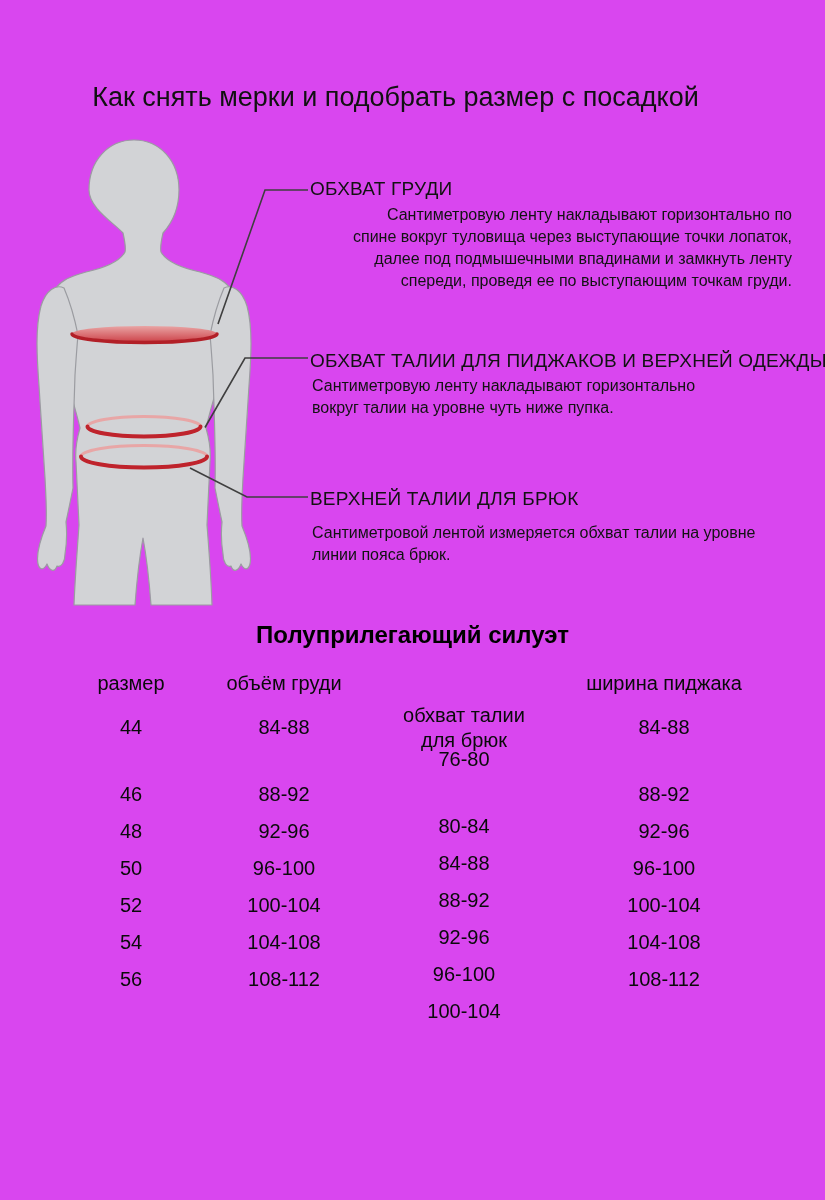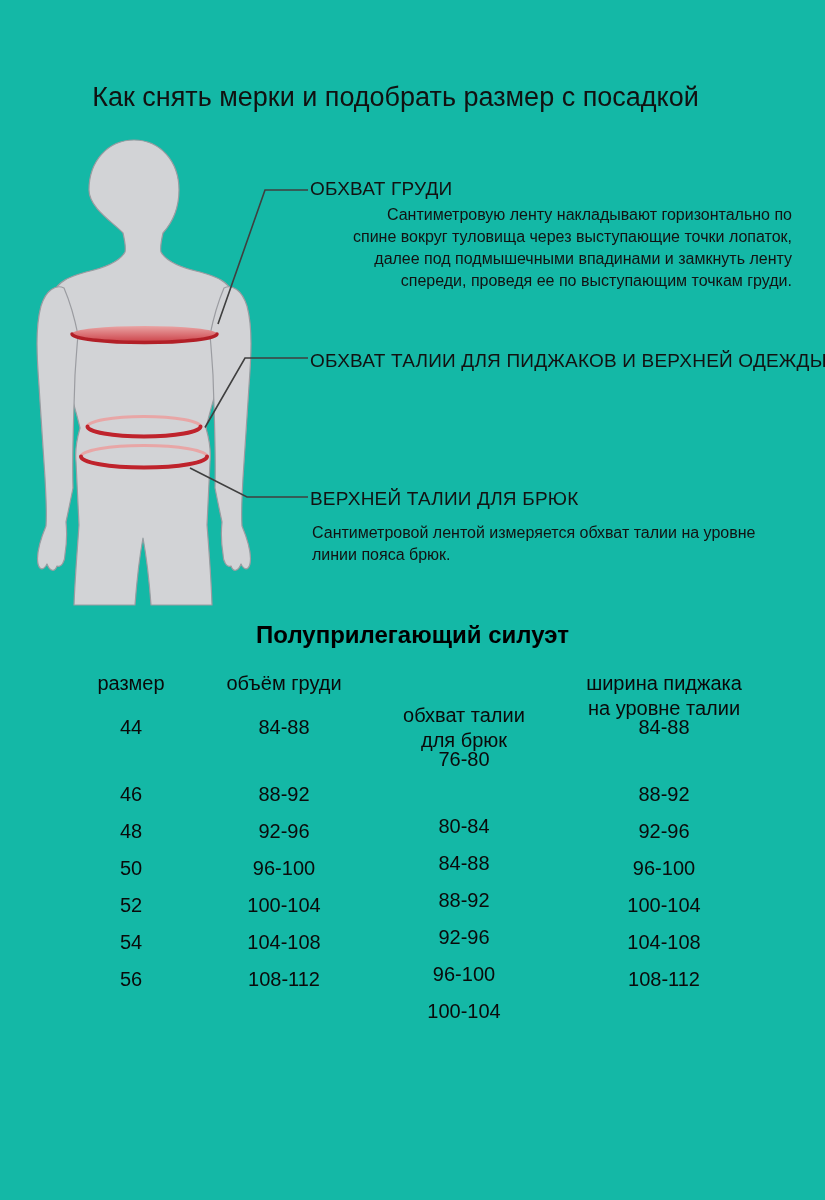--- a/index.html
+++ b/index.html
@@ -1,17 +1,17 @@
 <!DOCTYPE html>
 <html lang="ru"><head>
 <meta charset="utf-8">
 <style>
   html,body{margin:0;padding:0;background:#ffffff;}
   body{font-family:"Liberation Sans","DejaVu Sans",sans-serif;color:#000;}
-  .page{position:relative;width:825px;height:1200px;background:#14b8a6;overflow:hidden;}
+  .page{position:relative;width:825px;height:1200px;background:#d946ef;overflow:hidden;}
 
   .main-title{
     position:absolute;top:81px;left:0;right:34px;
     text-align:center;font-size:27px;line-height:32px;font-weight:400;color:#111;
     white-space:nowrap;
   }
 
   .figure-wrap{position:absolute;left:20px;top:130px;width:300px;height:480px;}
 
   .sec-heading{
@@ -136,39 +136,40 @@
     </svg>
   </div>
 
   <div id="sec1-h" class="sec-heading">ОБХВАТ ГРУДИ</div>
   <div id="sec1-b" class="sec-body">Сантиметровую ленту накладывают горизонтально по
 спине вокруг туловища через выступающие точки лопаток,
 далее под подмышечными впадинами и замкнуть ленту
 спереди, проведя ее по выступающим точкам груди.</div>
 
   <div id="sec2-h" class="sec-heading">ОБХВАТ ТАЛИИ ДЛЯ ПИДЖАКОВ И ВЕРХНЕЙ ОДЕЖДЫ</div>
+  <div id="sec2-b" class="sec-body">Сантиметровую ленту накладывают горизонтально
+вокруг талии на уровне чуть ниже пупка.</div>
 
   <div id="sec3-h" class="sec-heading">ВЕРХНЕЙ ТАЛИИ ДЛЯ БРЮК</div>
   <div id="sec3-b" class="sec-body">Сантиметровой лентой измеряется обхват талии на уровне
 линии пояса брюк.</div>
 
   <div class="table-title">Полуприлегающий силуэт</div>
 
   <div>
     <div class="trow" style="top:671px;">
       <div class="c c1">размер</div>
       <div class="c c2">объём груди</div>
       <div class="c c3">обхват талии</div>
       <div class="c c4">ширина пиджака</div>
     </div>
     <div class="trow" style="top:696px;">
       <div class="c c1"></div>
       <div class="c c2"></div>
       <div class="c c3">для брюк</div>
-      <div class="c c4">на уровне талии</div>
     </div>
 
     <div class="trow" style="top:715px;">
       <div class="c c1">44</div>
       <div class="c c2">84-88</div>
       <div class="c c3">76-80</div>
       <div class="c c4">84-88</div>
     </div>
     <div class="trow" style="top:782px;">
       <div class="c c1">46</div>

